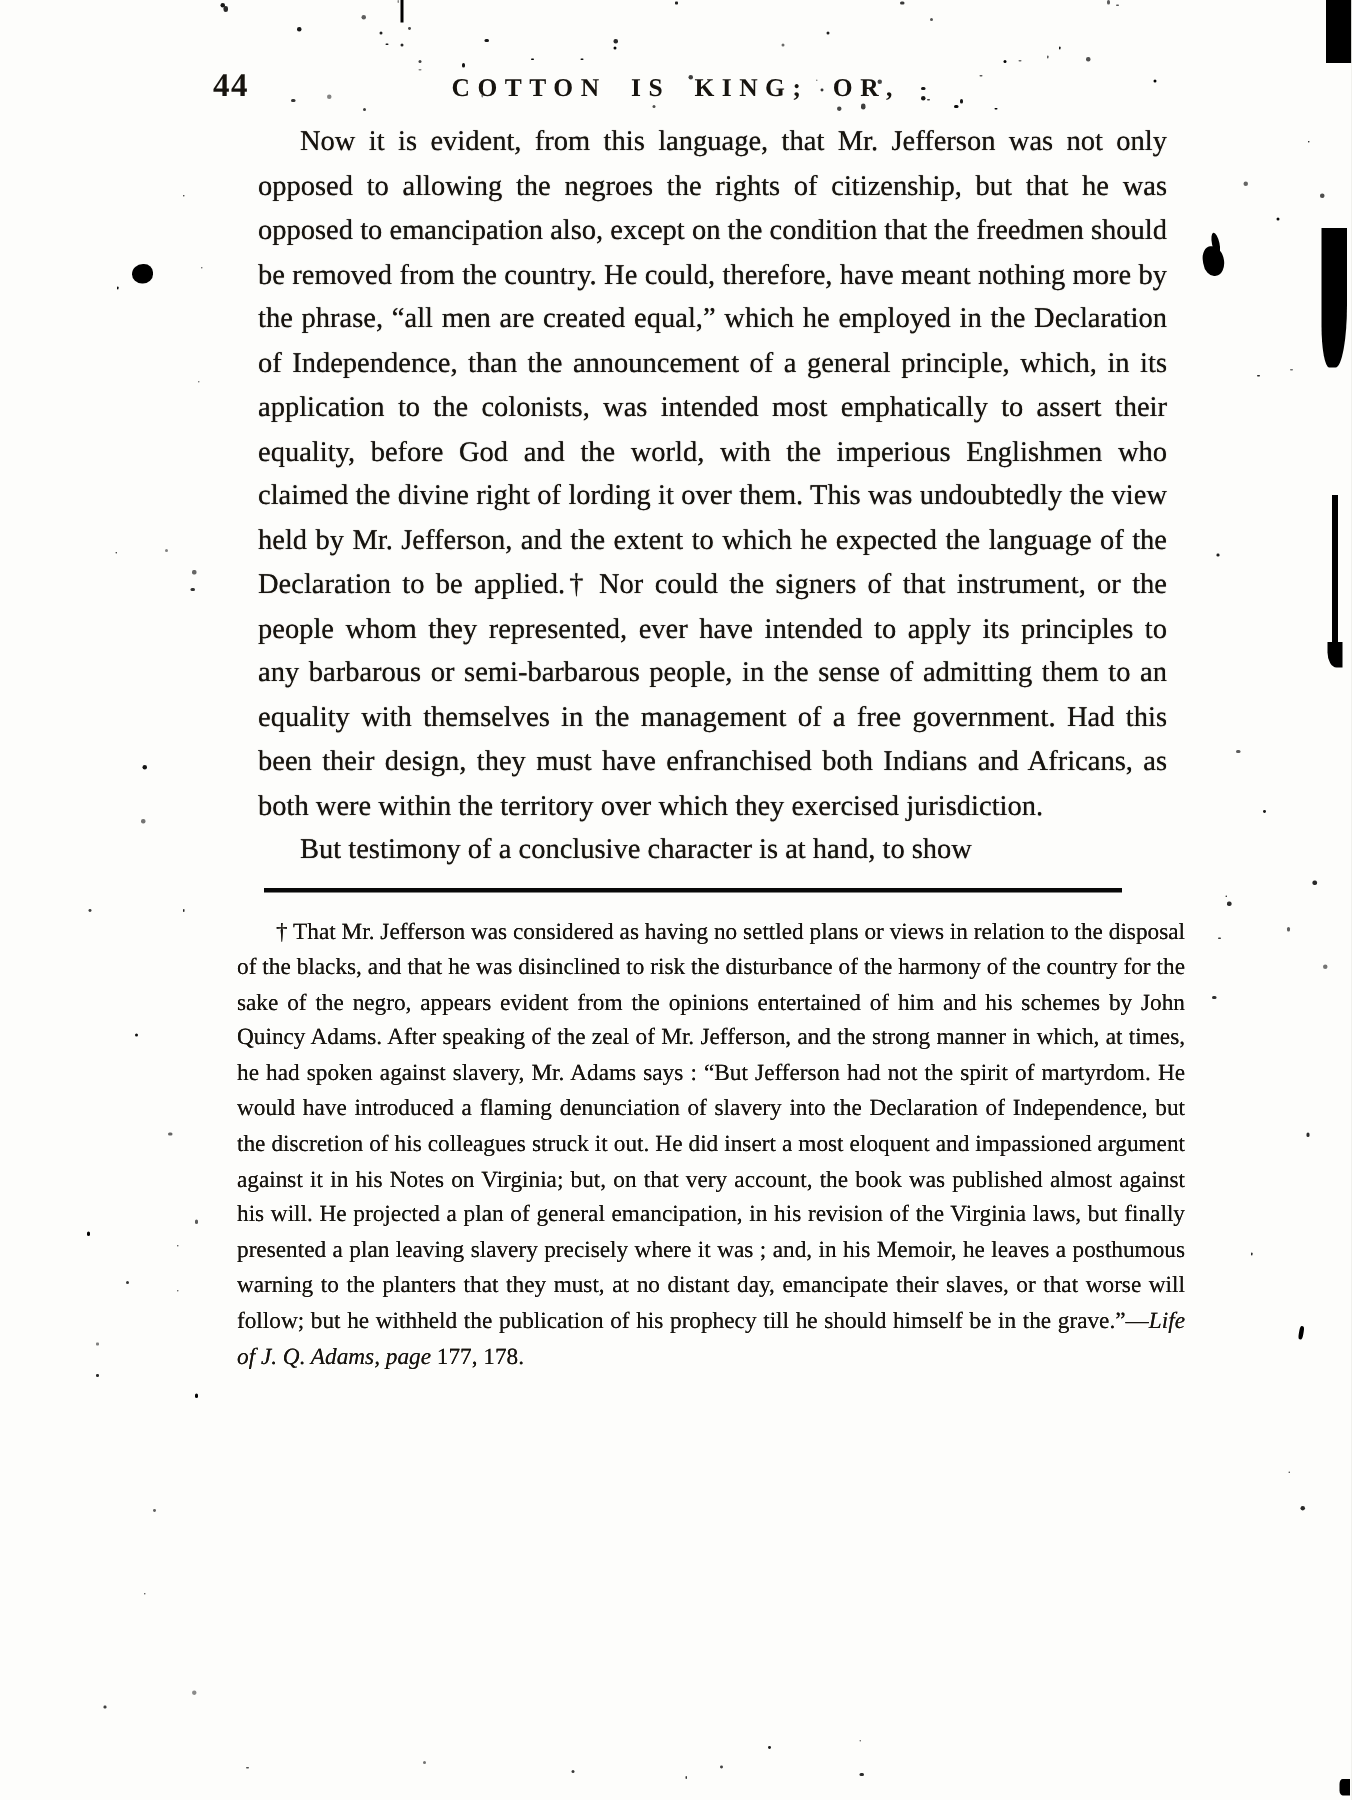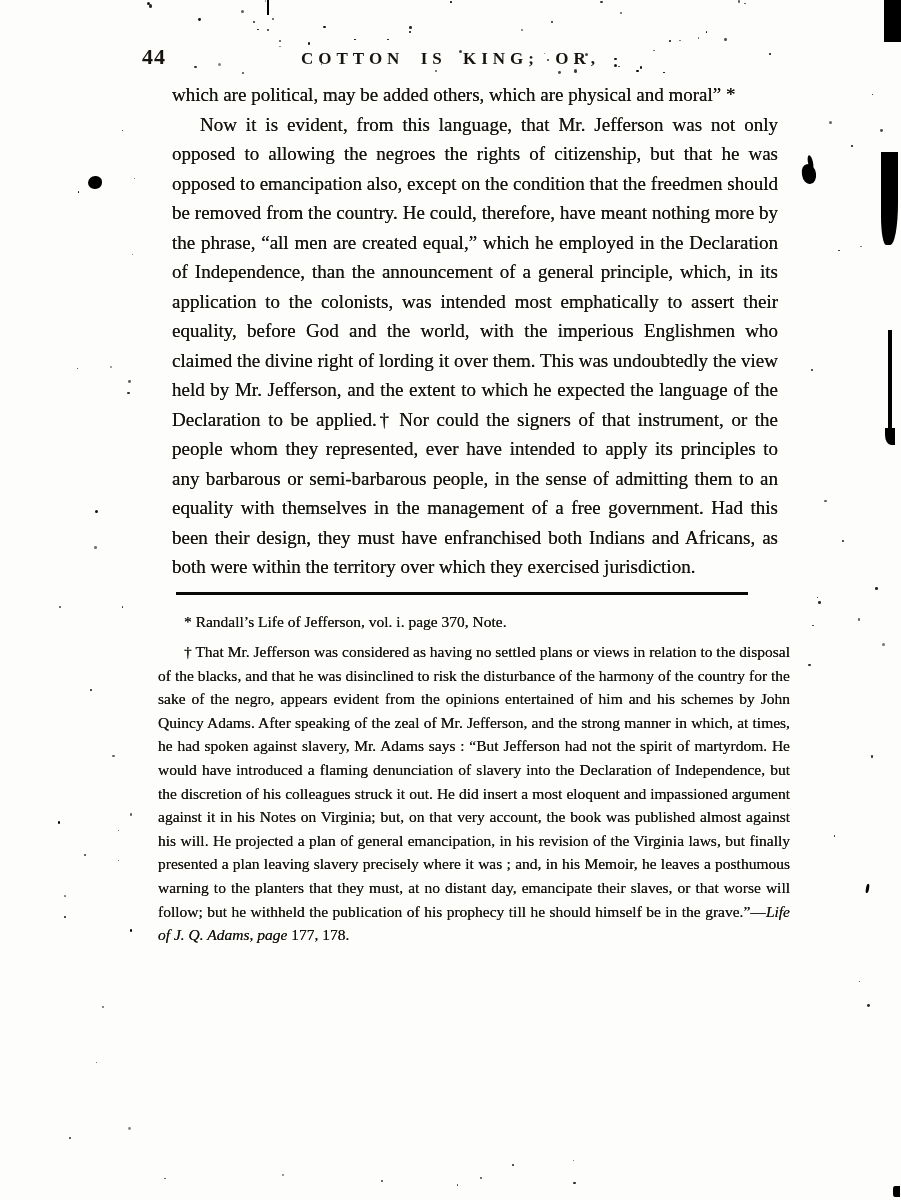--- a/index.html
+++ b/index.html
@@ -54,27 +54,26 @@
 <body>
 
 <div class="page">
 
   <div class="header">
     <span class="pagenum">44</span>
     <span class="running-title">COTTON IS KING; OR,</span>
   </div>
 
   <div class="content">
-    <p class="para">which are political, may be added others, which are physical and moral” *</p>
     <p class="para indent">Now it is evident, from this language, that Mr. Jefferson was not only opposed to allowing the negroes the rights of citizenship, but that he was opposed to emancipation also, except on the condition that the freedmen should be removed from the country. He could, therefore, have meant nothing more by the phrase, “all men are created equal,” which he employed in the Declaration of Independence, than the announcement of a general principle, which, in its application to the colonists, was intended most emphatically to assert their equality, before God and the world, with the imperious Englishmen who claimed the divine right of lording it over them. This was undoubtedly the view held by Mr. Jefferson, and the extent to which he expected the language of the Declaration to be applied.† Nor could the signers of that instrument, or the people whom they represented, ever have intended to apply its principles to any barbarous or semi-barbarous people, in the sense of admitting them to an equality with themselves in the management of a free government. Had this been their design, they must have enfranchised both Indians and Africans, as both were within the territory over which they exercised jurisdiction.</p>
+    <p class="para indent">But testimony of a conclusive character is at hand, to show</p>
 
     <div class="footnote-rule"></div>
 
     <div class="footnotes">
-      <p class="note">* Randall’s Life of Jefferson, vol. i. page 370, Note.</p>
       <p class="note"><span>† That Mr. Jefferson was considered as having no settled plans or views in relation to the disposal of the blacks, and that he was disinclined to risk the disturbance of the harmony of the country for the sake of the negro, appears evident from the opinions entertained of him and his schemes by John Quincy Adams. After speaking of the zeal of Mr. Jefferson, and the strong manner in which, at times, he had spoken against slavery, Mr. Adams says : “But Jefferson had not the spirit of martyrdom. He would have introduced a flaming denunciation of slavery into the Declaration of Independence, but the discretion of his colleagues struck it out. He did insert a most eloquent and impassioned argument against it in his Notes on Virginia; but, on that very account, the book was published almost against his will. He projected a plan of general emancipation, in his revision of the Virginia laws, but finally presented a plan leaving slavery precisely where it was ; and, in his Memoir, he leaves a posthumous warning to the planters that they must, at no distant day, emancipate their slaves, or that worse will follow; but he withheld the publication of his prophecy till he should himself be in the grave.”—</span><em>Life of J. Q. Adams, page</em><span> 177, 178.</span></p>
     </div>
   </div>
 
   <div id="artifacts">
       <div class="artifact" style="left: 884px; top: 0px; width: 17px; height: 42px; border-radius: 0px;"></div>
       <div class="artifact" style="left: 881px; top: 152px; width: 17px; height: 93px; border-radius: 0px 0px 45% 30%;"></div>
       <div class="artifact" style="left: 888px; top: 330px; width: 4px; height: 104px; border-radius: 0px;"></div>
       <div class="artifact" style="left: 885px; top: 428px; width: 10px; height: 17px; border-radius: 0px 0px 0px 60%;"></div>
       <div class="artifact" style="left: 88px; top: 176px; width: 14px; height: 13px; border-radius: 55% 45% 50% 50%;"></div>

